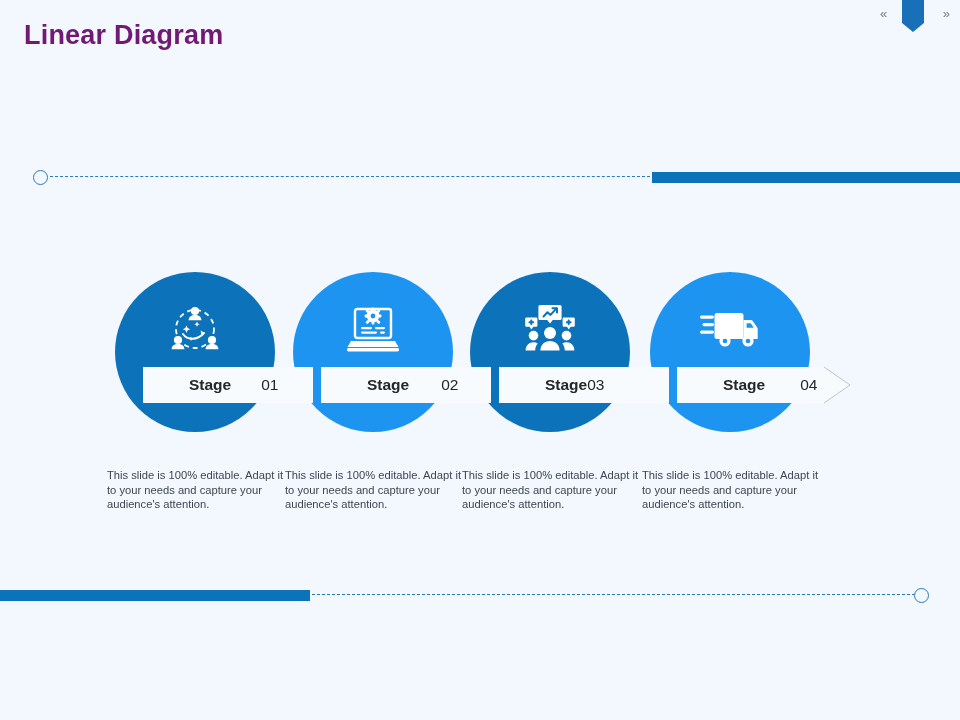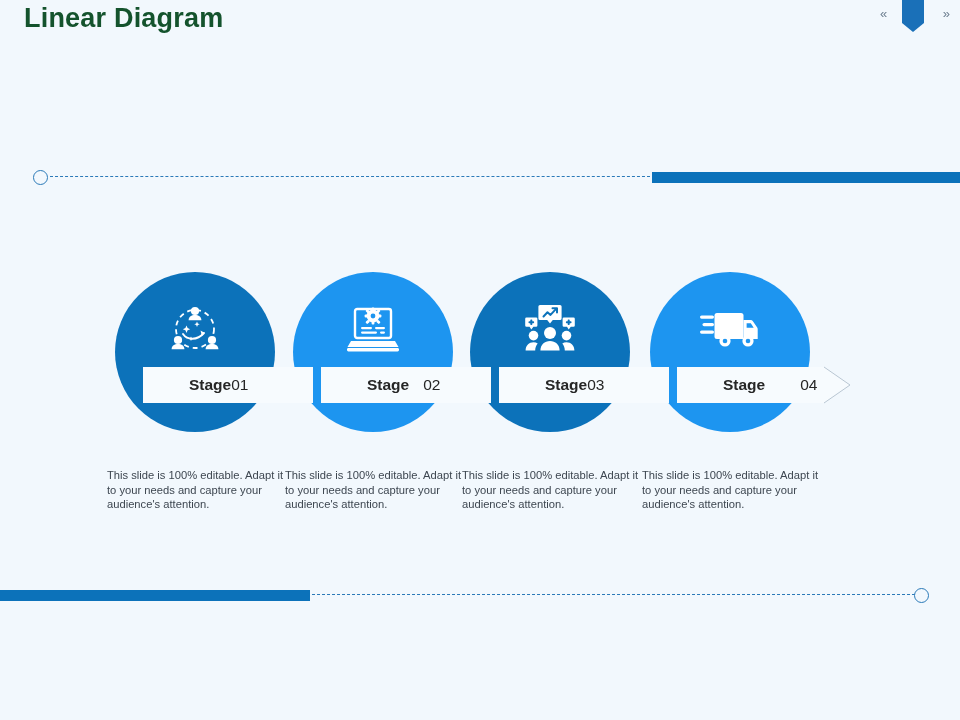--- a/index.html
+++ b/index.html
@@ -39,24 +39,24 @@
     width: 22px;
     height: 32px;
     background: #1a70b8;
     clip-path: polygon(0 0, 100% 0, 100% 72%, 50% 100%, 0 72%);
   }
 
   
   .page-title {
     position: absolute;
     left: 24px;
-    top: 3px;
+    top: 20px;
     font-size: 27px;
     font-weight: bold;
-    color: #14532d;
+    color: #701a75;
     letter-spacing: 0.2px;
   }
 
   
   .rule-top {
     position: absolute;
     left: 0;
     top: 168px;
     width: 960px;
     height: 20px;
@@ -262,27 +262,27 @@
       <path d="M46.6 18.3h4.2l2.9 4.4h-7.1z" fill="#1d95f0"></path>
       <circle cx="25" cy="36" r="5.6" fill="#ffffff"></circle>
       <circle cx="25" cy="36" r="2.3" fill="#1d95f0"></circle>
       <circle cx="48" cy="36" r="5.6" fill="#ffffff"></circle>
       <circle cx="48" cy="36" r="2.3" fill="#1d95f0"></circle>
     </svg>
   </div>
 
   <div class="banner-body" style="left:143px; width:170px; padding-left:46px">
     <span class="banner-label">Stage</span>
-    <span class="banner-num" style="">01</span>
+    <span class="banner-num" style="margin-left:30px">01</span>
   </div>
   <div class="banner-tip" style="left:313px; background:#1d95f0"></div>
 
   <div class="banner-body" style="left:321px; width:170px; padding-left:46px">
     <span class="banner-label">Stage</span>
-    <span class="banner-num" style="margin-left:14px">02</span>
+    <span class="banner-num" style="margin-left:32px">02</span>
   </div>
   <div class="banner-tip" style="left:491px; background:#0c72ba"></div>
 
   <div class="banner-body" style="left:499px; width:170px; padding-left:46px">
     <span class="banner-label">Stage</span>
     <span class="banner-num" style="">03</span>
   </div>
   <div class="banner-tip" style="left:669px; background:#1d95f0"></div>
 
   <div class="banner-body" style="left:677px; width:148px; padding-left:46px">

